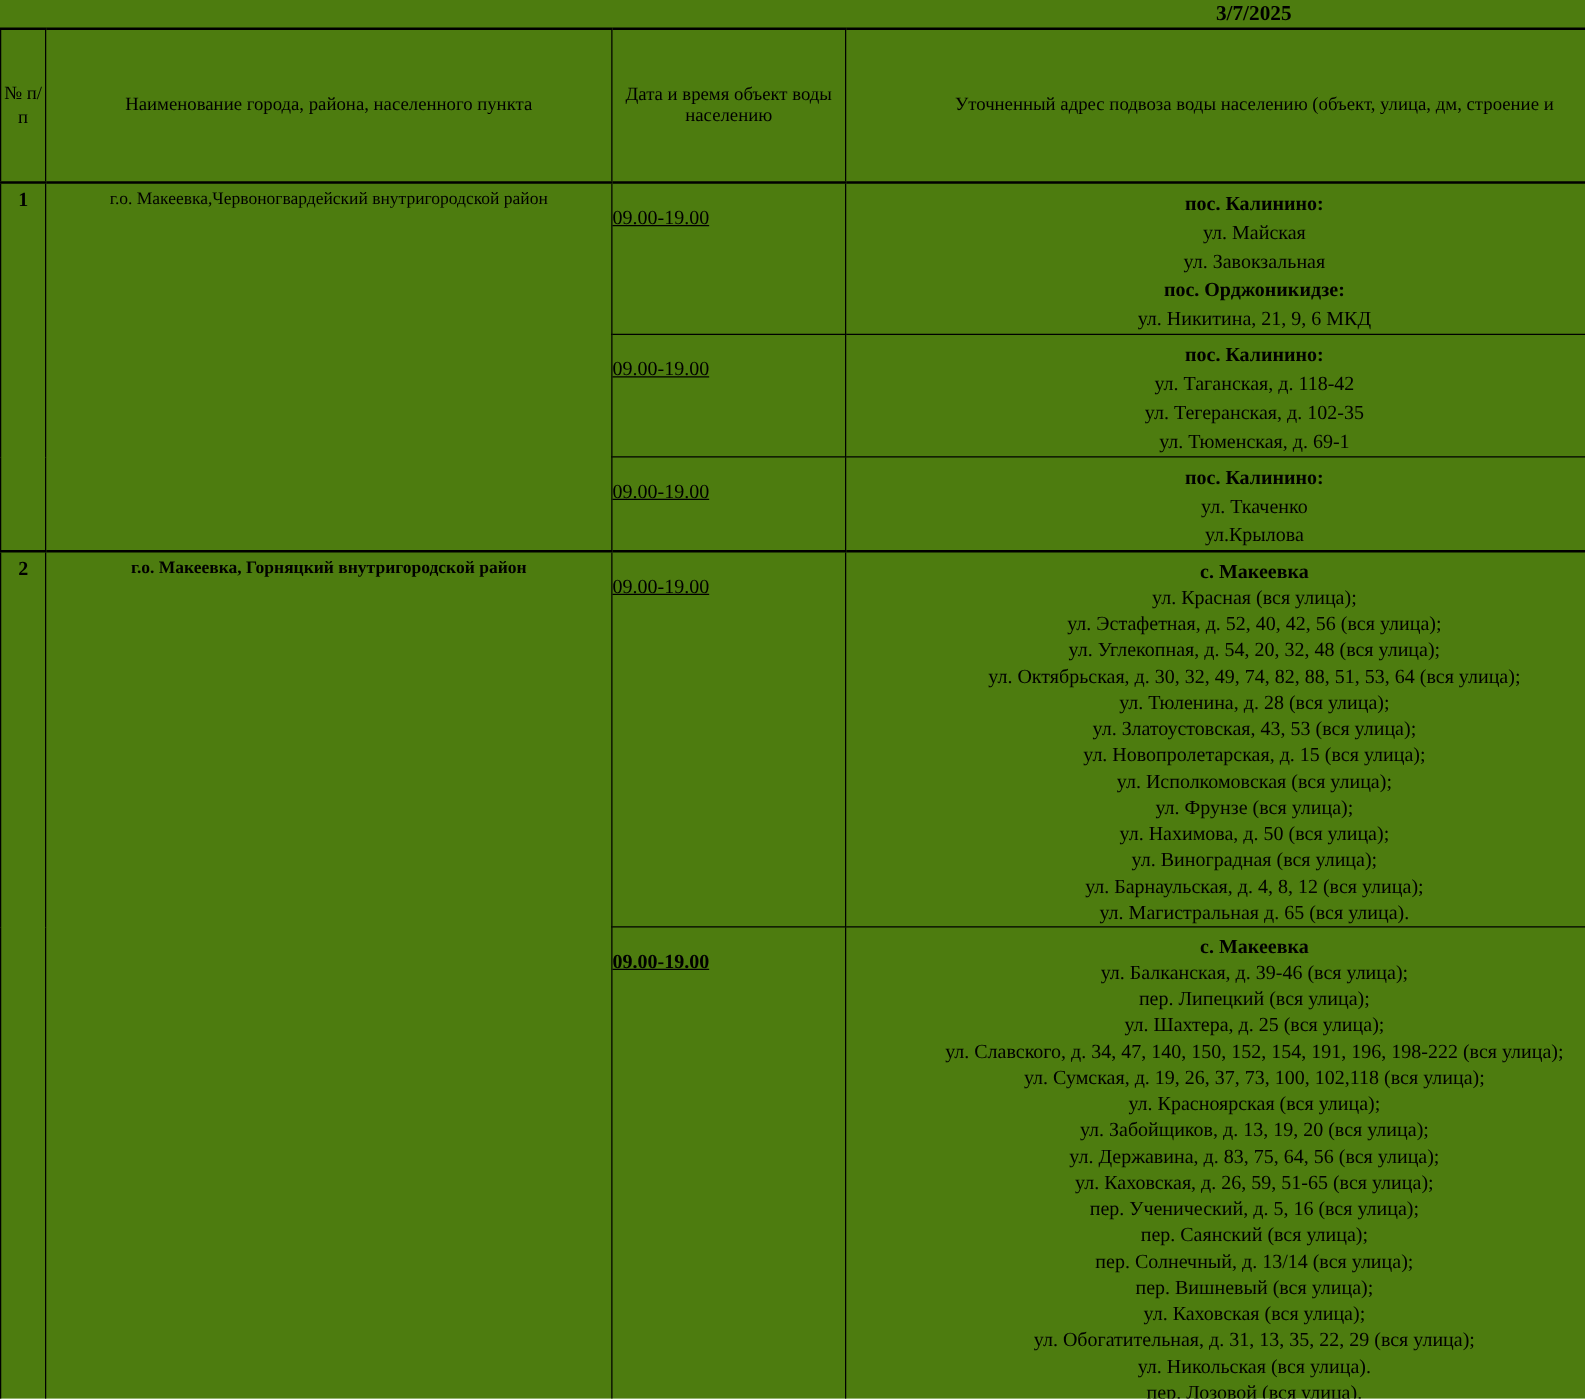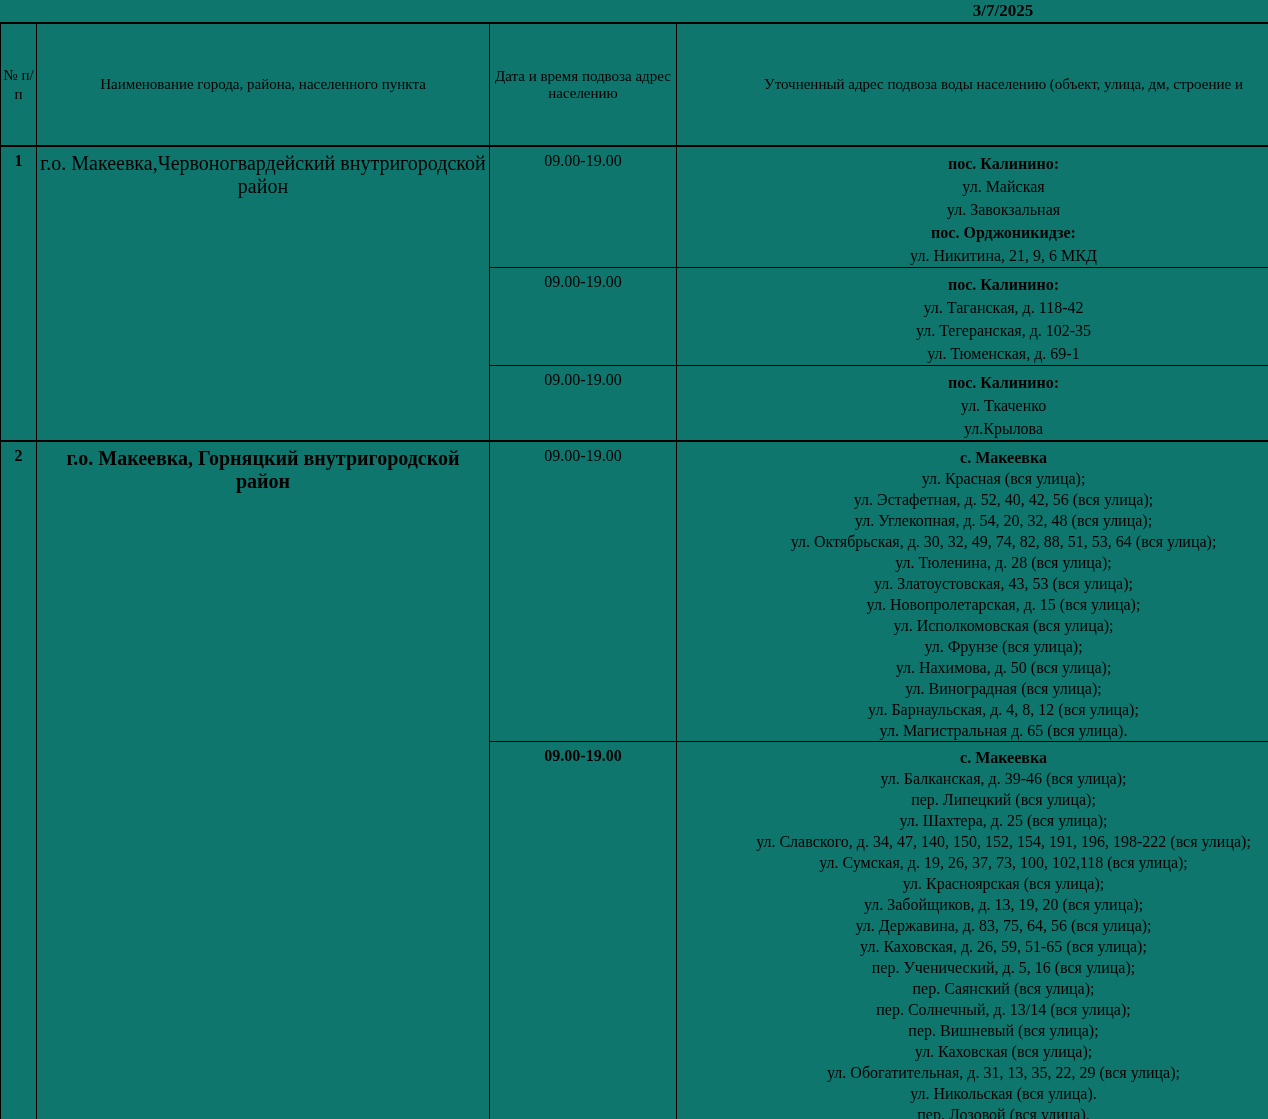--- a/index.html
+++ b/index.html
@@ -1,20 +1,20 @@
 <!DOCTYPE html>
 <html><head>
 <meta charset="utf-8">
 <style>
   html,body{margin:0;padding:0;background:#fff;}
   .page{
     position:relative;
     width:1268px;height:1119px;
     overflow:hidden;
-    background:#0f766e;color:#000;
+    background:#4d7c0f;color:#000;
     font-family:"Liberation Serif","DejaVu Serif",serif;
   }
   .date-row{position:relative;height:22px;}
   .date{
     position:absolute;left:676px;top:1px;width:654px;
     text-align:center;font-weight:bold;font-size:17px;
   }
   table.tbl{
     border-collapse:collapse;table-layout:fixed;
     width:1330px;font-size:16px;
@@ -26,23 +26,23 @@
   th,td{border:1px solid #000;padding:0;}
   thead tr{height:123px;}
   thead th{
     font-weight:normal;font-size:15px;text-align:center;
     vertical-align:middle;padding:0 4px;
     border-top:2px solid #000;border-bottom:2px solid #000;
   }
   th.c1h{padding:0 1px;word-break:break-all;line-height:19px;text-align:center;}
   th.c4h{white-space:nowrap;}
   td.num{font-weight:bold;text-align:center;vertical-align:top;padding-top:5px;}
-  td.name{text-align:center;vertical-align:top;padding-top:5px;font-size:20px;}
+  td.name{text-align:center;vertical-align:top;padding-top:5px;font-size:14px;}
   td.name.b{font-weight:bold;}
-  td.time{text-align:center;vertical-align:top;padding-top:5px;}
+  td.time{text-align:left;vertical-align:top;padding-top:19px;text-decoration:underline;}
   td.time.b{font-weight:bold;}
   td.addr{vertical-align:top;text-align:center;padding-top:5px;}
   .line{line-height:23px;white-space:nowrap;}
   tr.row-2 td.addr .line{line-height:21px;}
   .line.b{font-weight:bold;}
   tr.row-1.sub-1{height:118px;}
   tr.row-1.sub-2{height:97px;}
   tr.row-1.sub-3{height:75px;}
   tr.row-2.sub-1{height:300px;}
   tr.row-2.sub-1 td{border-top:2px solid #000;}
@@ -58,21 +58,21 @@
     <colgroup>
       <col class="c1">
         <col class="c2">
         <col class="c3">
         <col class="c4">
     </colgroup>
     <thead>
       <tr>
         <th class="c1h">№ п/п</th>
         <th class="c2h">Наименование города, района, населенного пункта</th>
-        <th class="c3h">Дата и время подвоза адрес населению</th>
+        <th class="c3h">Дата и время объект воды населению</th>
         <th class="c4h">Уточненный адрес подвоза воды населению (объект, улица, дм, строение и</th>
       </tr>
     </thead>
     <tbody id="tbody">
         <tr class="row-1 sub-1">
           <td class="num" rowspan="3">1</td>
           <td class="name" rowspan="3">г.о. Макеевка,Червоногвардейский внутригородской район</td>
           <td class="time">09.00-19.00</td>
           <td class="addr">
             <div class="line b">пос. Калинино:</div>

